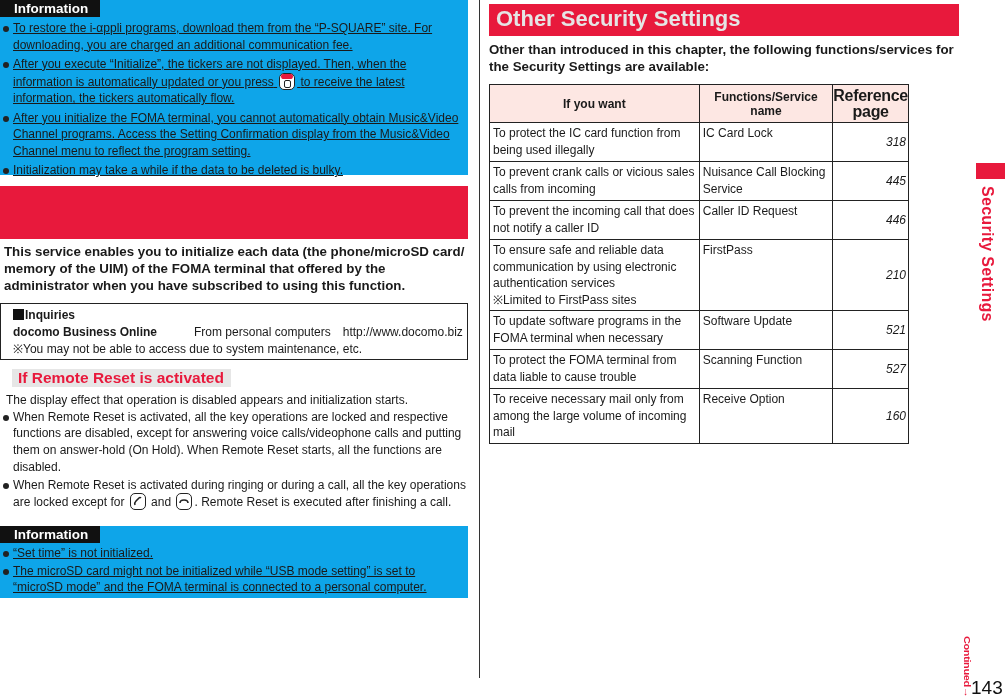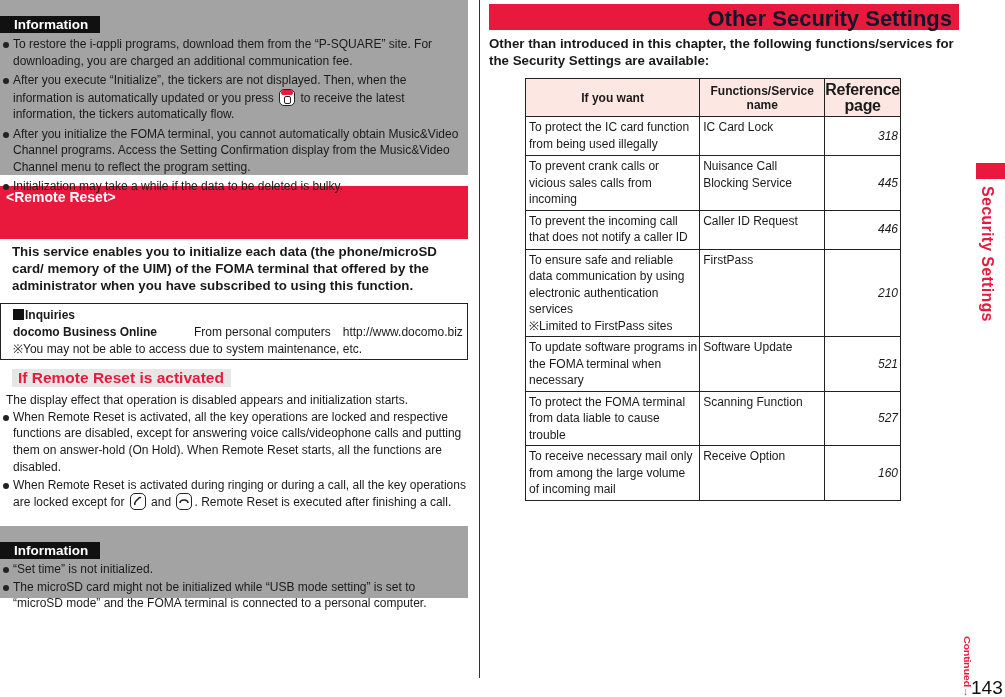--- a/index.html
+++ b/index.html
@@ -4,35 +4,35 @@
 <style>
   * { box-sizing: border-box; margin: 0; padding: 0; }
   html, body { width: 1005px; height: 697px; background: #ffffff; overflow: hidden; }
   body { position: relative; font-family: "Liberation Sans", sans-serif; color: #1a1a1a; font-size: 12px; }
 
   .left-col { position: absolute; left: 0; top: 0; width: 468px; }
   .right-col { position: absolute; left: 489px; top: 0; width: 470px; }
   .divider { position: absolute; left: 479px; top: 0; width: 1px; height: 678px; background: #333; }
 
   
-  .info-box { background: #a3a3a3; padding: 16px 5px 4px 0; }
+  .info-box { background: #0ea5e9; padding: 0 5px 4px 0; text-decoration: underline; }
   .info-tab { display: inline-block; background: #111; color: #fff; font-weight: bold; font-size: 13.5px; padding: 1px 12px 1px 14px; height: 17px; line-height: 16px; }
   .bullets { list-style: none; padding-left: 3px; }
   .bullets li { position: relative; padding-left: 10px; font-size: 12px; line-height: 16.7px; margin-bottom: 1px; }
   .bullets li .dot { position: absolute; left: 0; top: 6px; width: 6px; height: 6px; border-radius: 50%; background: #222; }
   .box1 { height: 175px; }
   .box1 .bullets { margin-top: 3px; }
   .box1 .bullets li { margin-bottom: 2.5px; }
 
   
   .red-header { background: #e8193c; color: #fff; margin-top: 11px; padding: 2px 6px 3px 6px; height: 53px; }
   .red-header .sub { font-size: 14px; font-weight: bold; line-height: 17px; margin-top: 1px; }
   .red-header .main { font-size: 23px; font-weight: bold; line-height: 30px; letter-spacing: 0.2px; }
 
-  .lead { font-weight: bold; font-size: 13.3px; line-height: 17px; margin-top: 4px; padding-left: 12px; }
+  .lead { font-weight: bold; font-size: 13.3px; line-height: 17px; margin-top: 4px; padding-left: 4px; }
 
   .inquiry { border: 1px solid #222; margin-top: 9px; padding: 3px 6px 5px 12px; font-size: 12px; line-height: 17px; height: 57px; }
   .inquiry .sq { display: inline-block; width: 11px; height: 11px; background: #111; vertical-align: -1px; margin-right: 1px; }
   .inquiry .row2 { white-space: nowrap; }
   .inquiry .b { font-weight: bold; }
   .inquiry .gap1 { display: inline-block; width: 37px; }
   .inquiry .gap2 { display: inline-block; width: 12px; }
 
   .sub-tab { display: inline-block; background: #e6e6e6; color: #e8193c; font-weight: bold; font-size: 15.5px; line-height: 18px; padding: 0 7px 0 6px; margin-top: 9px; margin-left: 12px; }
   .plain { font-size: 12px; line-height: 16.7px; margin-top: 5px; padding-left: 6px; }
@@ -41,24 +41,24 @@
   .box2 { margin-top: 15px; height: 72px; }
   .box2 .bullets { margin-top: 2px; }
 
   
   .key { display: inline-block; width: 16px; height: 17px; border: 1.3px solid #222; border-radius: 5px; vertical-align: -4px; position: relative; margin: 0 2px; background: #fff; }
   .key.mail::before { content: ""; position: absolute; left: 1px; right: 1px; top: 0; height: 5px; background: #e8193c; border-radius: 3px 3px 4px 4px; }
   .key.mail::after { content: ""; position: absolute; left: 4px; top: 6px; width: 5px; height: 6px; border: 1.2px solid #222; border-radius: 2px; }
   .key svg { position: absolute; left: 1px; top: 1px; }
 
   
-  .oss-header { background: #e8193c; color: #0f172a; font-weight: bold; font-size: 22px; line-height: 30px; padding: 0 7px; margin-top: 4px; height: 26px; text-align: right; }
+  .oss-header { background: #e8193c; color: #e5e5e5; font-weight: bold; font-size: 22px; line-height: 30px; padding: 0 7px; margin-top: 4px; height: 32px; }
   .oss-lead { font-weight: bold; font-size: 13.3px; line-height: 17px; margin-top: 5px; }
 
-  table.sec { border-collapse: collapse; width: 376px; margin-top: 9px; font-size: 12px; margin-left: 36px; }
+  table.sec { border-collapse: collapse; width: 420px; margin-top: 9px; font-size: 12px; }
   table.sec th, table.sec td { border: 1.3px solid #222; }
   table.sec th { background: #fde7e3; font-weight: bold; text-align: center; height: 38px; font-size: 12px; }
   table.sec th.ref { font-size: 16px; line-height: 16px; letter-spacing: -0.3px; }
   table.sec td { vertical-align: top; padding: 2px 2px 2px 3px; line-height: 16.5px; }
   table.sec td.want { width: 262px; height: 39px; }
   table.sec td.func { width: 146px; }
   table.sec td.page { text-align: right; vertical-align: middle; width: 60px; font-style: italic; }
   table.sec tr.tall td.want { height: 57px; }
 
   
@@ -76,21 +76,20 @@
     <span class="info-tab">Information</span>
     <ul class="bullets">
       <li><span class="dot"></span><span>To restore the i-αppli programs, download them from the “P-SQUARE” site. For downloading, you are charged an additional communication fee.</span></li>
       <li><span class="dot"></span><span>After you execute “Initialize”, the tickers are not displayed. Then, when the information is automatically updated or you press</span> <span class="key mail"></span> <span>to receive the latest information, the tickers automatically flow.</span></li>
       <li><span class="dot"></span><span>After you initialize the FOMA terminal, you cannot automatically obtain Music&amp;Video Channel programs. Access the Setting Confirmation display from the Music&amp;Video Channel menu to reflect the program setting.</span></li>
       <li><span class="dot"></span><span>Initialization may take a while if the data to be deleted is bulky.</span></li>
     </ul>
   </div>
 
   <div class="red-header">
-    <div class="sub">&lt;Remote Reset&gt;</div>
   </div>
 
   <p class="lead">This service enables you to initialize each data (the phone/microSD card/ memory of the UIM) of the FOMA terminal that offered by the administrator when you have subscribed to using this function.</p>
 
   <div class="inquiry">
     <div class="b"><span class="sq"></span><span>Inquiries</span></div>
     <div class="row2">
       <span class="b">docomo Business Online</span><span class="gap1"></span><span>From personal computers</span><span class="gap2"></span><span>http://www.docomo.biz</span>
     </div>
     <div>※You may not be able to access due to system maintenance, etc.</div>

